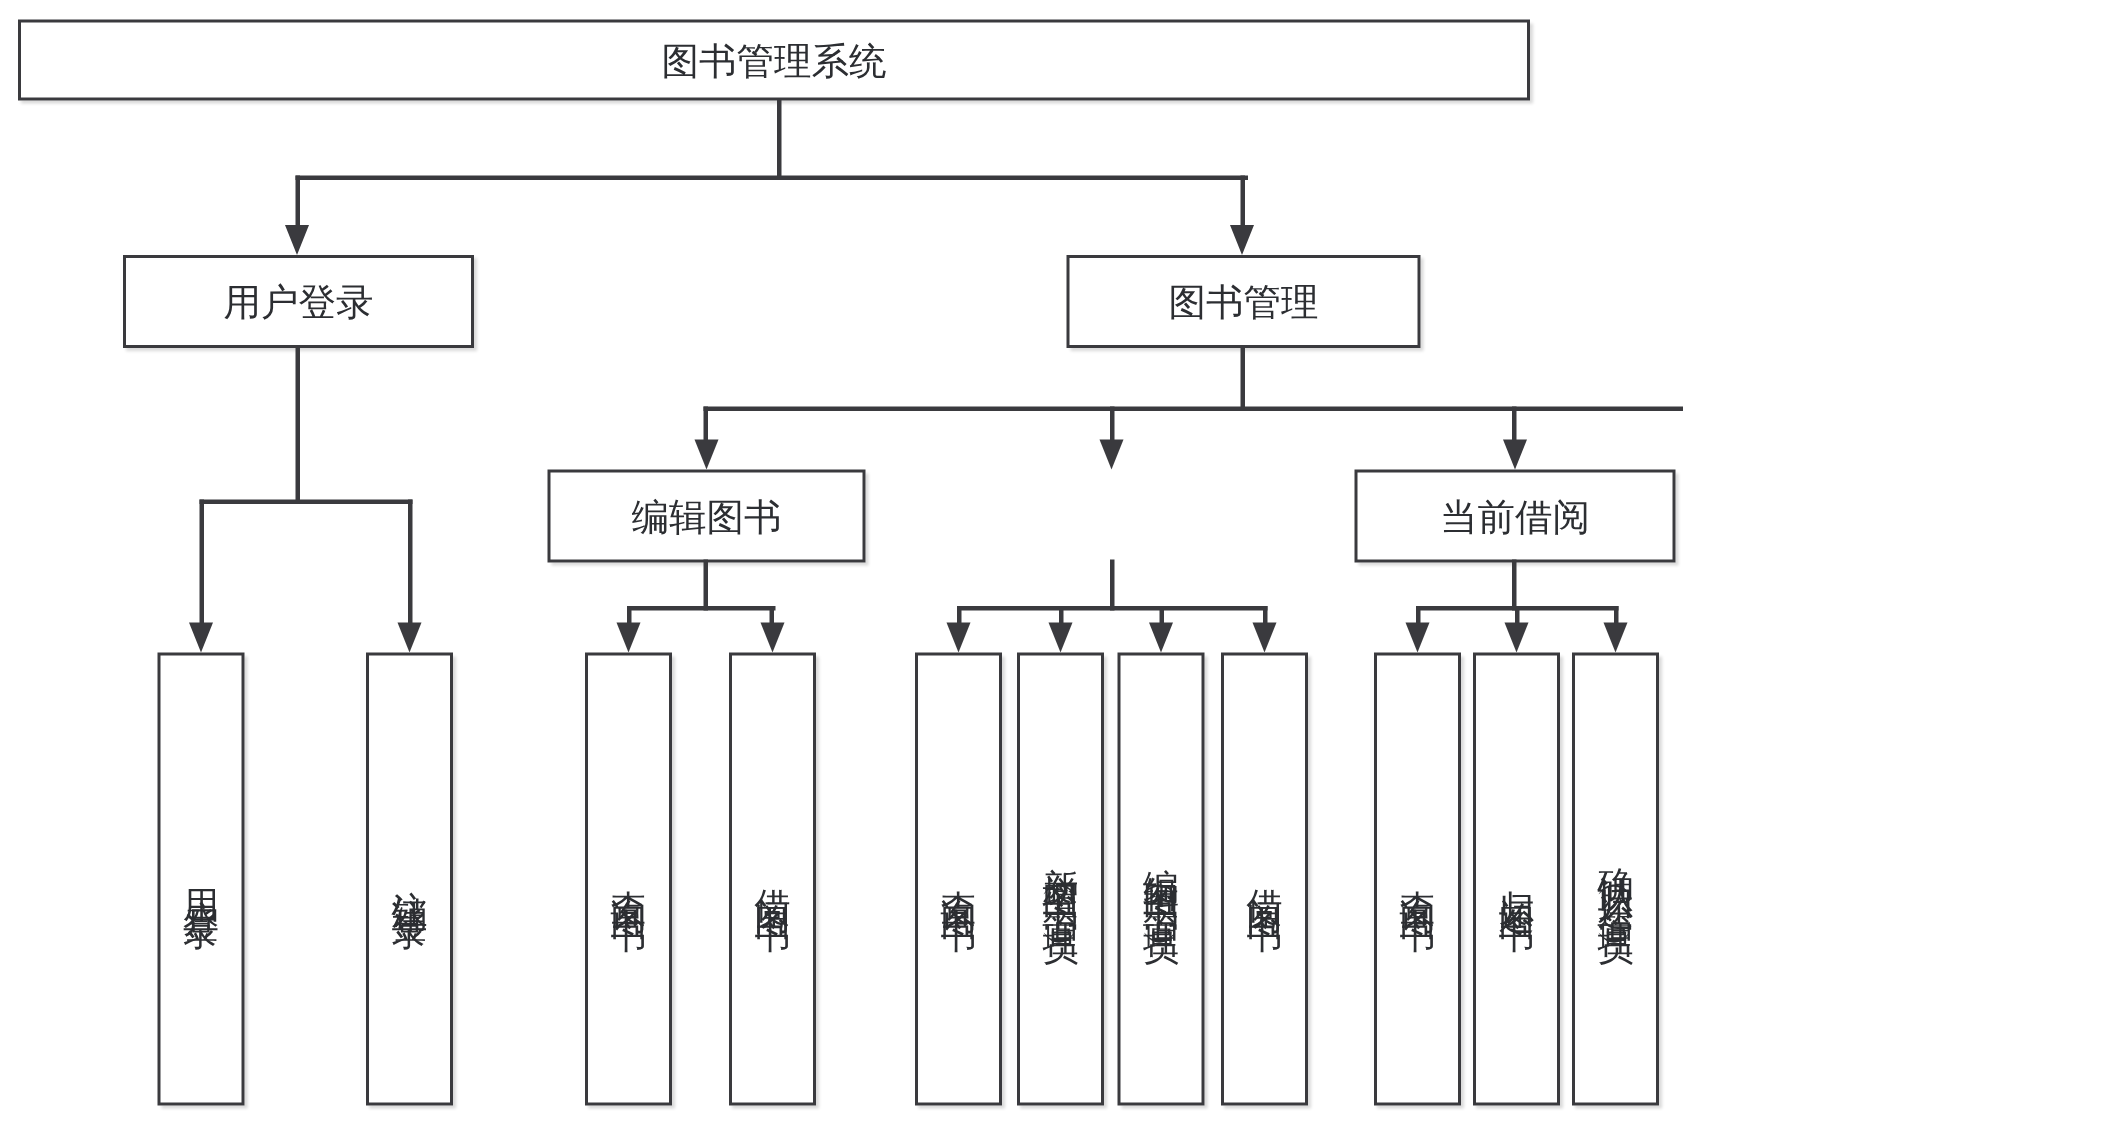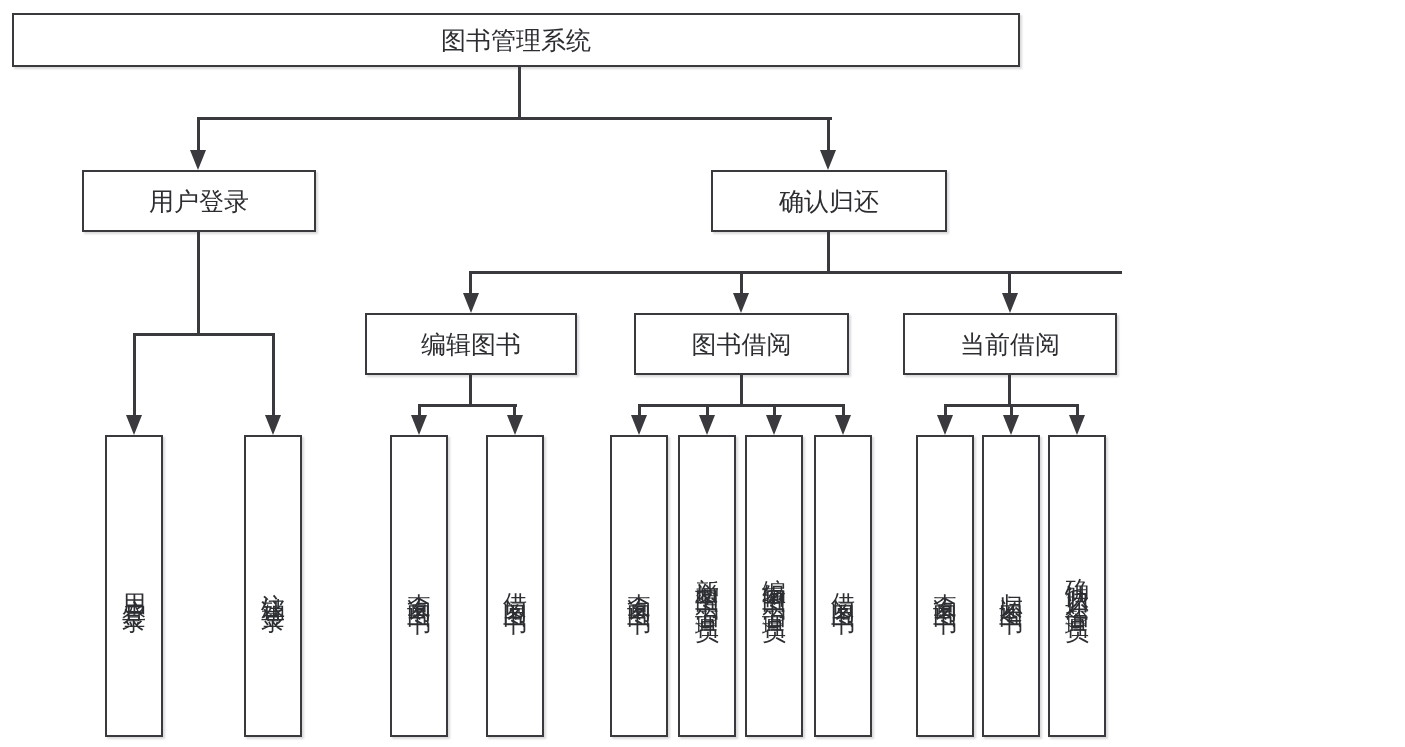--- a/index.html
+++ b/index.html
@@ -82,28 +82,25 @@
 <div class="canvas">
 
   <div class="box h" id="n-root">
     <span>图书管理系统</span>
   </div>
 
   <div class="box h" id="n-user-login">
     <span>用户登录</span>
   </div>
   <div class="box h" id="n-book-mgmt">
-    <span>确认归还</span>
+    <span>图书管理</span>
   </div>
 
   <div class="box h" id="n-new-books">
     <span>编辑图书</span>
-  </div>
-  <div class="box h" id="n-book-borrow">
-    <span>图书借阅</span>
   </div>
   <div class="box h" id="n-current-borrow">
     <span>当前借阅</span>
   </div>
 
   <div class="box v leaf" id="l-user-login">
     <span>用户登录</span>
   </div>
   <div class="box v leaf" id="l-logout">
     <span>注销登录</span>

